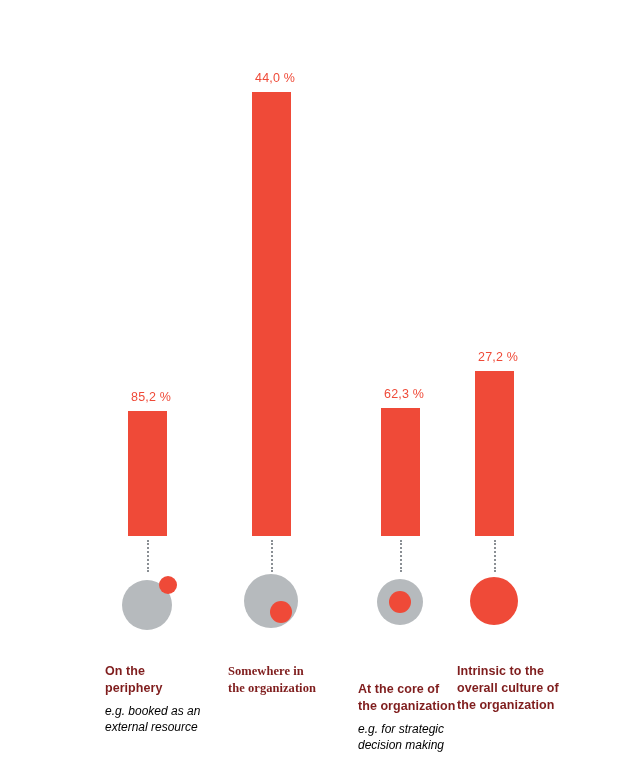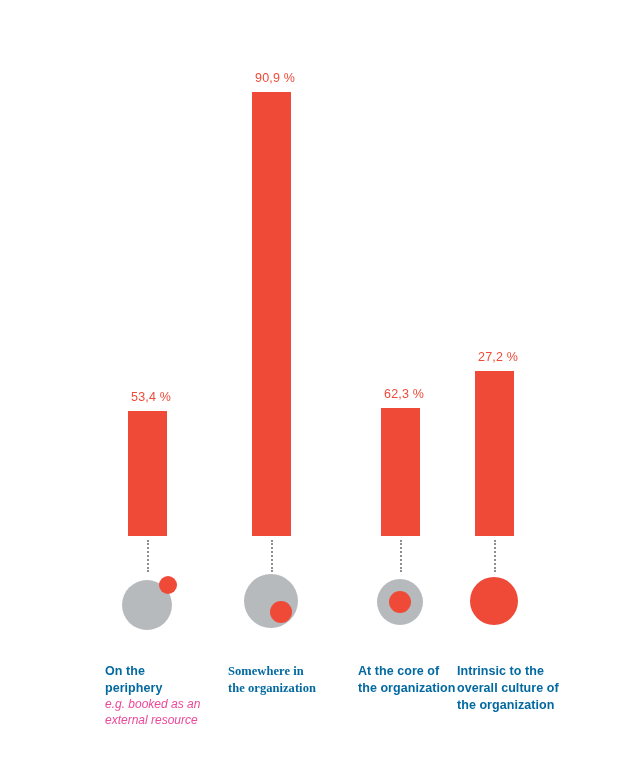--- a/index.html
+++ b/index.html
@@ -73,70 +73,72 @@
 
   
   .caption {
     position: absolute;
     left: 0;
     width: 124px;
   }
   .caption-title {
     font-size: 12.5px;
     font-weight: bold;
-    color: #0369a1;
+    color: #7f1d1d;
     line-height: 1.35;
     letter-spacing: 0.05px;
   }
   .caption-sub {
+    margin-top: 7px;
     font-size: 12px;
     font-style: italic;
-    color: #ec4899;
+    color: #000000;
     line-height: 1.33;
   }
 </style>
 </head>
 <body>
 
 <div id="chart-root">
     <div class="col" style="left: 105px;">
-      <div class="bar-value" style="left: 26px; top: 390px;">53,4 %</div>
+      <div class="bar-value" style="left: 26px; top: 390px;">85,2 %</div>
       <div class="bar" style="left: 23px; top: 411px; width: 39px; height: 125px; background: rgb(239, 74, 56);"></div>
       <div class="connector" style="left: 42px; top: 540px; height: 32px; border-left-color: rgb(138, 143, 148);"></div>
       <div class="pictogram" style="top: 570px;">
         <div class="circle-gray" style="width: 50px; height: 50px; left: 17px; top: 10px;"></div>
         <div class="circle-red" style="width: 18px; height: 18px; left: 54px; top: 6px;"></div>
       </div>
       <div class="caption" style="left: 0px; top: 663px;">
         <div class="caption-title">On the<br>periphery</div>
         <div class="caption-sub">e.g. booked as an<br>external resource</div>
       </div>
     </div>
     <div class="col" style="left: 228px;">
-      <div class="bar-value" style="left: 27px; top: 71px;">90,9 %</div>
+      <div class="bar-value" style="left: 27px; top: 71px;">44,0 %</div>
       <div class="bar" style="left: 24px; top: 92px; width: 39px; height: 444px; background: rgb(239, 74, 56);"></div>
       <div class="connector" style="left: 43px; top: 540px; height: 32px; border-left-color: rgb(138, 143, 148);"></div>
       <div class="pictogram" style="top: 570px;">
         <div class="circle-gray" style="width: 54px; height: 54px; left: 16px; top: 4px;"></div>
         <div class="circle-red" style="width: 22px; height: 22px; left: 42px; top: 31px;"></div>
       </div>
       <div class="caption" style="left: 0px; top: 663px; font-family: Liberation Serif, serif;">
         <div class="caption-title">Somewhere in<br>the organization</div>
       </div>
     </div>
     <div class="col" style="left: 358px;">
       <div class="bar-value" style="left: 26px; top: 387px;">62,3 %</div>
       <div class="bar" style="left: 23px; top: 408px; width: 39px; height: 128px; background: rgb(239, 74, 56);"></div>
       <div class="connector" style="left: 42px; top: 540px; height: 32px; border-left-color: rgb(138, 143, 148);"></div>
       <div class="pictogram" style="top: 570px;">
         <div class="circle-gray" style="width: 46px; height: 46px; left: 19px; top: 9px;"></div>
         <div class="circle-red" style="width: 22px; height: 22px; left: 31px; top: 21px;"></div>
       </div>
-      <div class="caption" style="left: 0px; top: 663px;">
+      <div class="caption" style="left: 0px; top: 681px;">
         <div class="caption-title">At the core of<br>the organization</div>
+        <div class="caption-sub">e.g. for strategic<br>decision making</div>
       </div>
     </div>
     <div class="col" style="left: 457px;">
       <div class="bar-value" style="left: 21px; top: 350px;">27,2 %</div>
       <div class="bar" style="left: 18px; top: 371px; width: 39px; height: 165px; background: rgb(239, 74, 56);"></div>
       <div class="connector" style="left: 37px; top: 540px; height: 32px; border-left-color: rgb(138, 143, 148);"></div>
       <div class="pictogram" style="top: 570px;">
         <div class="circle-red" style="width: 48px; height: 48px; left: 13px; top: 7px;"></div>
       </div>
       <div class="caption" style="left: 0px; top: 663px;">

